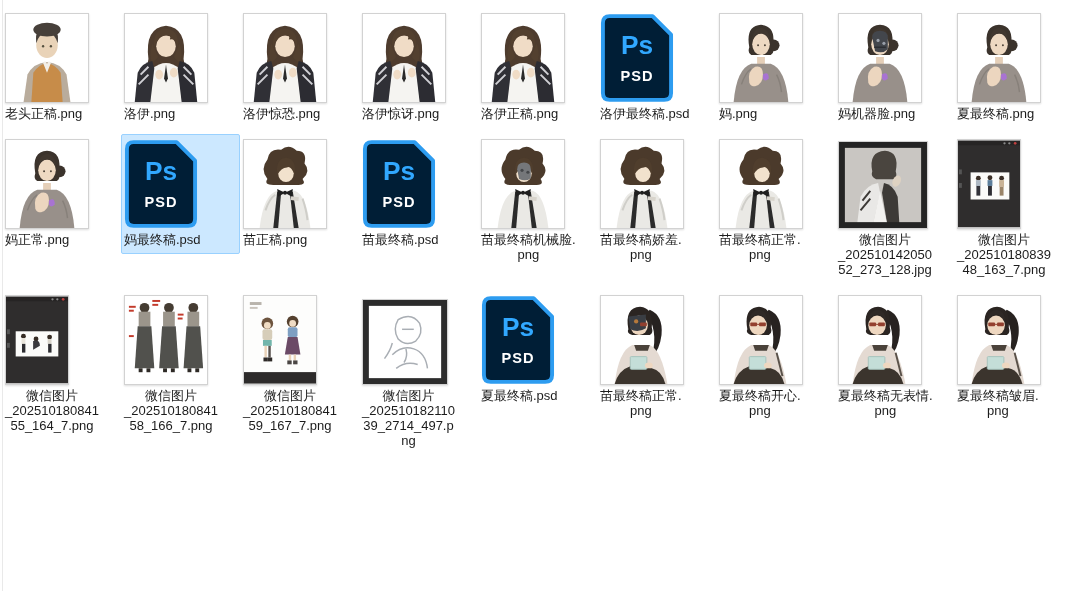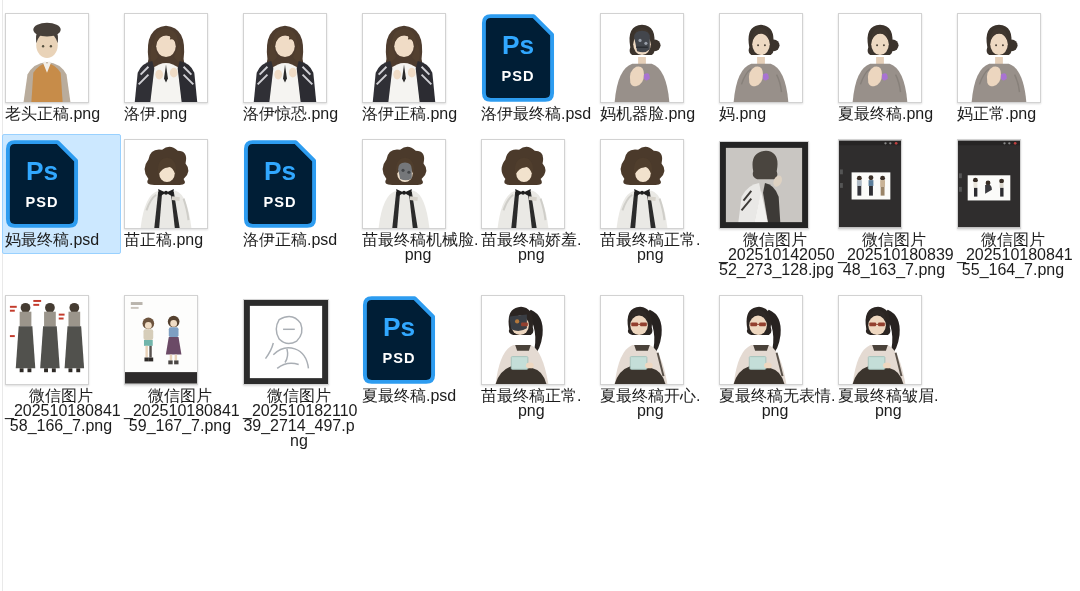--- a/index.html
+++ b/index.html
@@ -18,21 +18,21 @@
     display:flex;flex-direction:column;align-items:flex-start;
     border:1px solid transparent;border-radius:2px;
   }
   .tile.selected{background:#cce8ff;border-color:#99d1ff;}
   .thumb{height:90px;display:flex;align-items:flex-end;justify-content:center;}
   .thumb svg{display:block;background:#fff;border:1px solid #d2d2d2;box-sizing:border-box;
              box-shadow:0 1px 2px rgba(0,0,0,.14);}
   .psd-wrap{height:90px;display:flex;align-items:center;justify-content:center;}
   .psd-wrap svg text{font-family:"Liberation Sans","DejaVu Sans",sans-serif;}
   .label{
-    margin-top:3px;font-size:16px;line-height:15px;color:#1c1c1c;text-align:center;
+    margin-top:3px;font-size:13px;line-height:15px;color:#1c1c1c;text-align:center;
     max-width:112px;word-break:break-all;
   }
   .label div{white-space:nowrap;}
 </style>
 </head>
 <body>
 
 <div class="left-edge"></div>
 <div class="grid" id="grid">
     <div class="tile">
@@ -69,56 +69,67 @@
       </div>
   </div>
     <div class="tile">
     <div class="thumb">
       <svg viewBox="0 0 84 90" width="84" height="90">
           <use href="#sym-loy"></use>
         </svg>
     </div>
 
     <div class="label">
+        <div>洛伊惊讶.png</div>
+      </div>
+  </div>
+    <div class="tile">
+    <div class="thumb">
+      <svg viewBox="0 0 84 90" width="84" height="90">
+          <use href="#sym-loy"></use>
+        </svg>
+    </div>
+
+    <div class="label">
         <div>洛伊正稿.png</div>
       </div>
   </div>
     <div class="tile">
 
     <div class="psd-wrap">
       <svg viewBox="0 0 76 92" width="74" height="90">
         <path d="M10 3 H54 L73 22 V82 Q73 89 66 89 H10 Q3 89 3 82 V10 Q3 3 10 3 Z" fill="#001E36" stroke="#2D9CF0" stroke-width="4" stroke-linejoin="round"></path>
         <text x="38" y="42" text-anchor="middle" font-size="27" font-weight="bold" fill="#31A8FF">Ps</text>
         <text x="38" y="70" text-anchor="middle" font-size="15" font-weight="bold" fill="#ffffff" letter-spacing="1">PSD</text>
       </svg>
     </div>
     <div class="label">
         <div>洛伊最终稿.psd</div>
       </div>
   </div>
     <div class="tile">
     <div class="thumb">
       <svg viewBox="0 0 84 90" width="84" height="90">
+          <use href="#sym-ma"></use>
+        </svg>
+    </div>
+
+    <div class="label">
+        <div>妈.png</div>
+      </div>
+  </div>
+    <div class="tile">
+    <div class="thumb">
+      <svg viewBox="0 0 84 90" width="84" height="90">
           <use href="#sym-ma-mask"></use>
         </svg>
     </div>
 
     <div class="label">
         <div>妈机器脸.png</div>
-      </div>
-  </div>
-    <div class="tile">
-    <div class="thumb">
-      <svg viewBox="0 0 84 90" width="84" height="90">
-          <use href="#sym-ma"></use>
-        </svg>
-    </div>
-
-    <div class="label">
-        <div>妈.png</div>
       </div>
   </div>
     <div class="tile">
     <div class="thumb">
       <svg viewBox="0 0 84 90" width="84" height="90">
           <use href="#sym-ma"></use>
         </svg>
     </div>
 
     <div class="label">
@@ -163,21 +174,21 @@
     <div class="tile">
 
     <div class="psd-wrap">
       <svg viewBox="0 0 76 92" width="74" height="90">
         <path d="M10 3 H54 L73 22 V82 Q73 89 66 89 H10 Q3 89 3 82 V10 Q3 3 10 3 Z" fill="#001E36" stroke="#2D9CF0" stroke-width="4" stroke-linejoin="round"></path>
         <text x="38" y="42" text-anchor="middle" font-size="27" font-weight="bold" fill="#31A8FF">Ps</text>
         <text x="38" y="70" text-anchor="middle" font-size="15" font-weight="bold" fill="#ffffff" letter-spacing="1">PSD</text>
       </svg>
     </div>
     <div class="label">
-        <div>洛伊正稿.psd</div>
+        <div>苗最终稿.psd</div>
       </div>
   </div>
     <div class="tile">
     <div class="thumb">
       <svg viewBox="0 0 84 90" width="84" height="90">
           <use href="#sym-miao-mask"></use>
         </svg>
     </div>
 
     <div class="label">

